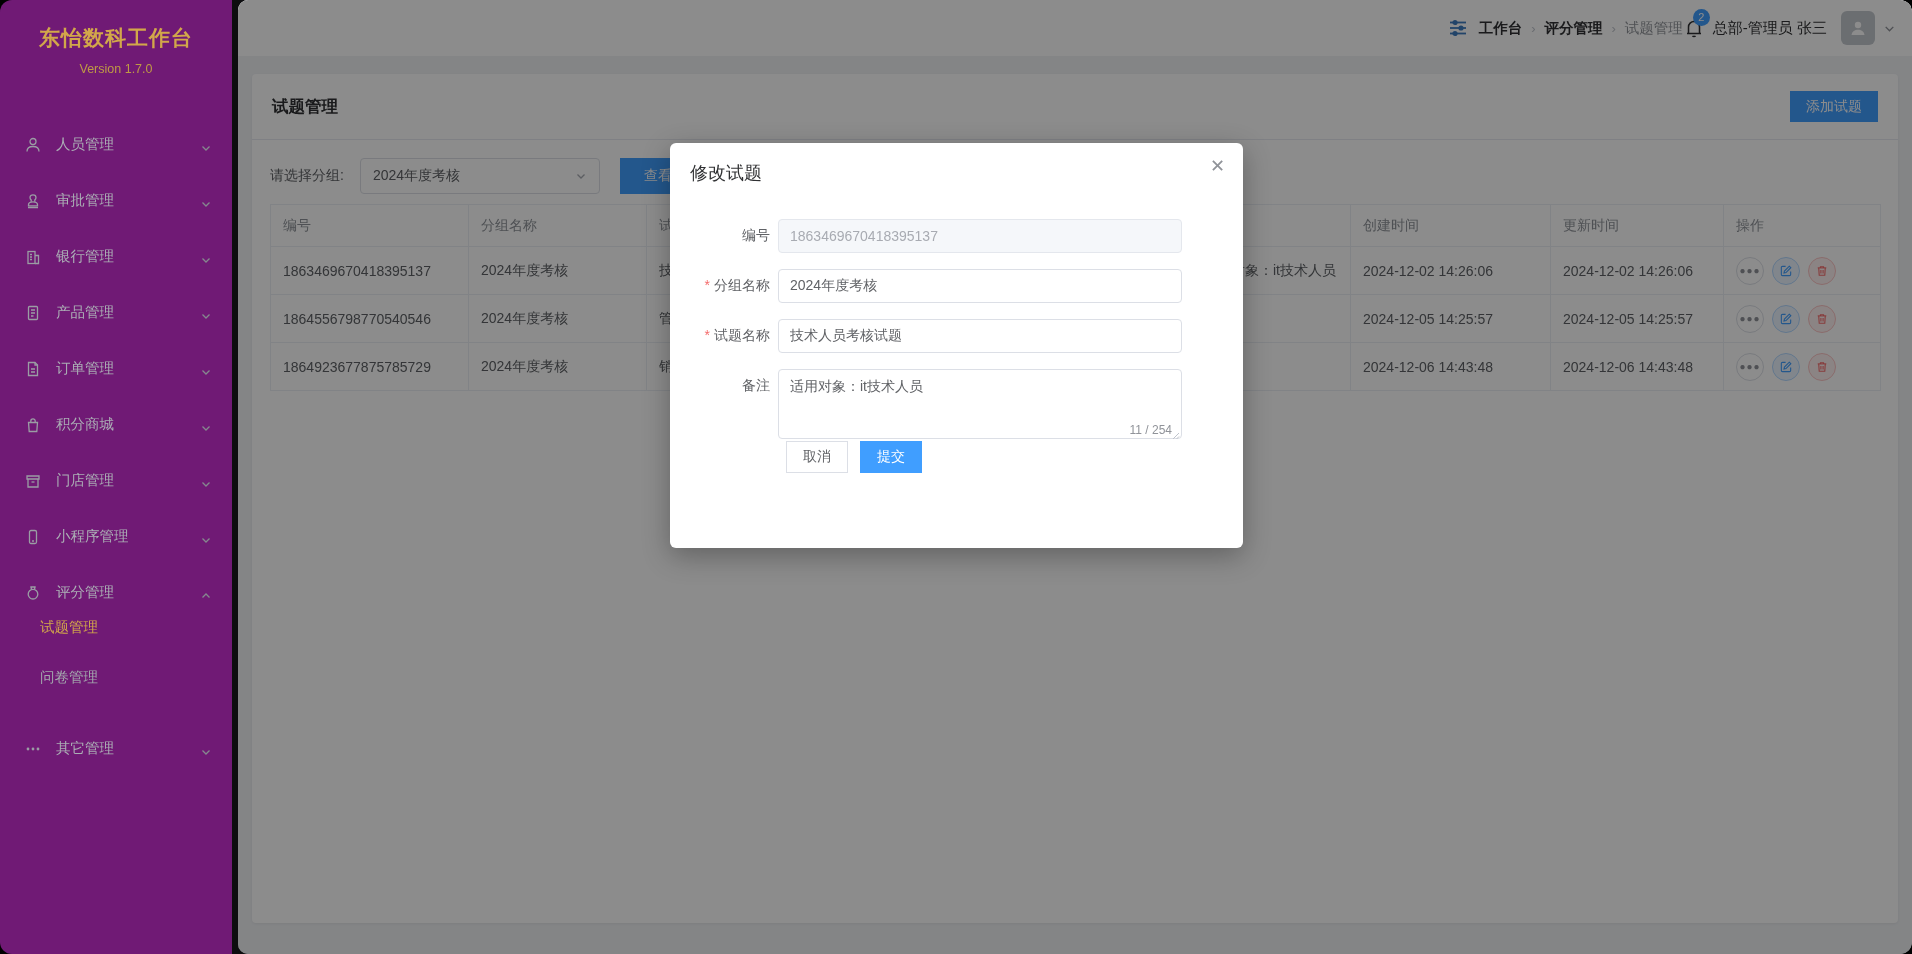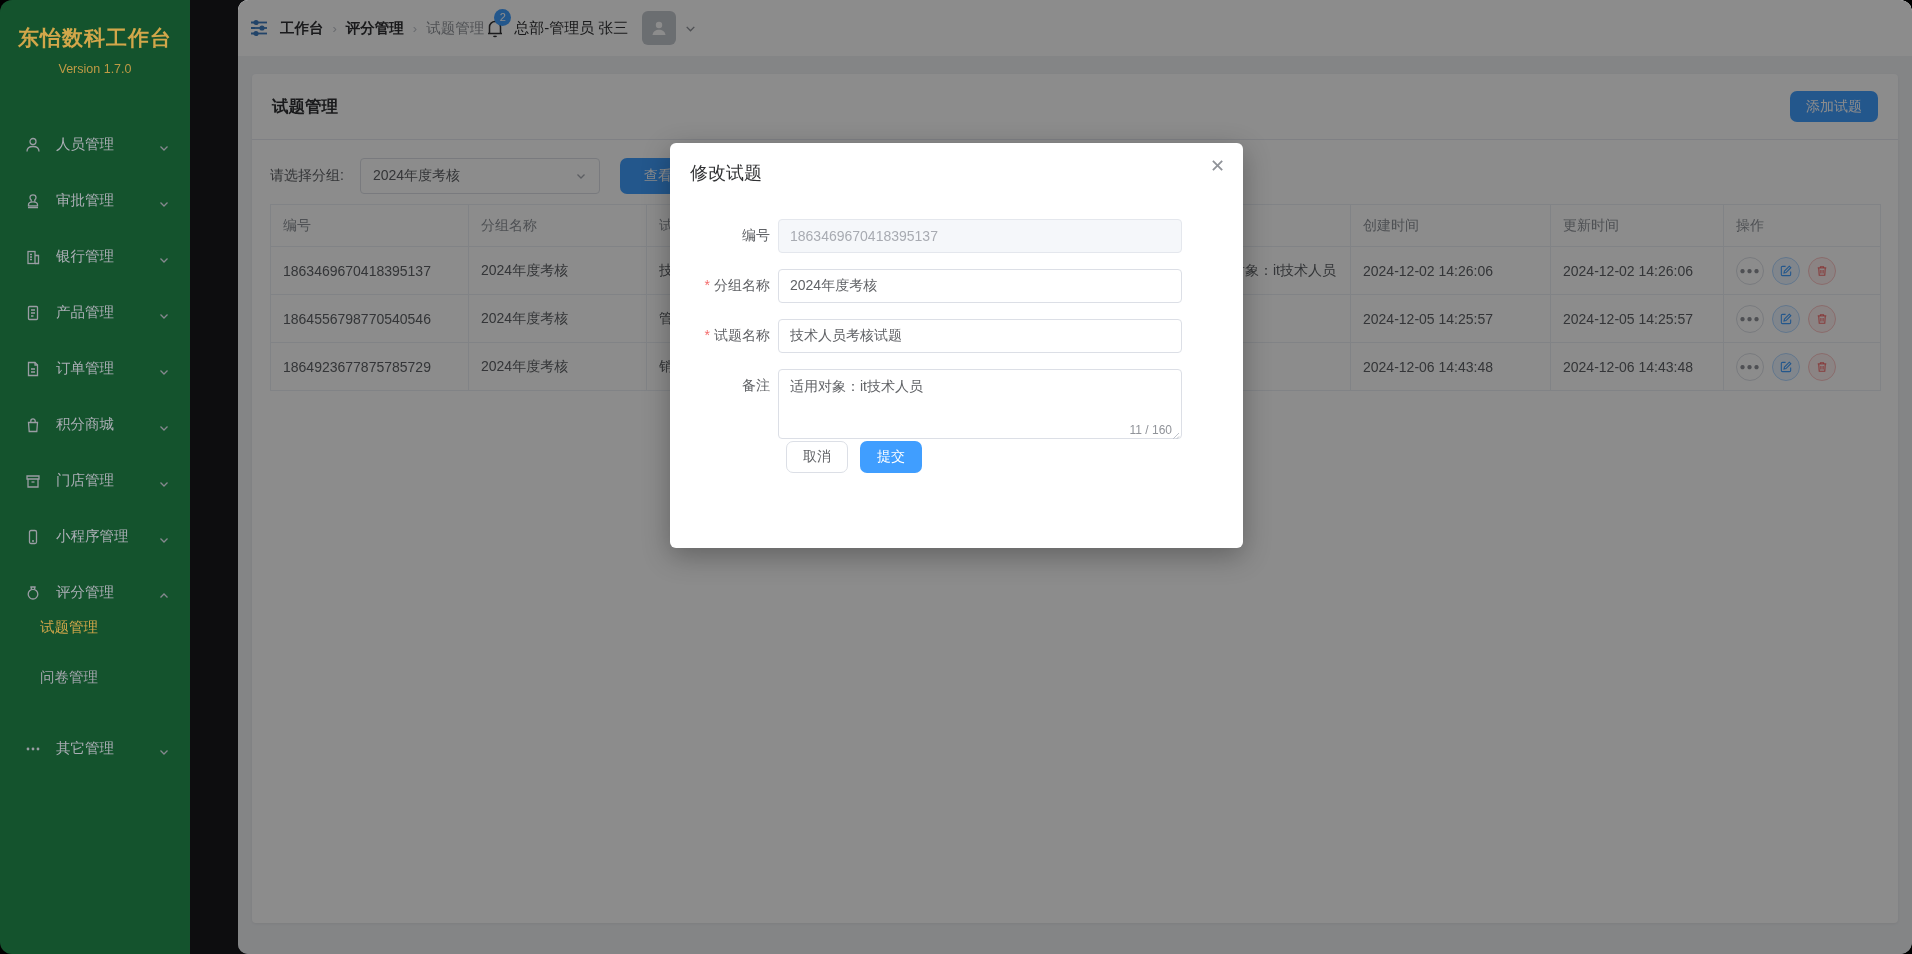--- a/index.html
+++ b/index.html
@@ -1,52 +1,52 @@
 <!DOCTYPE html>
 <html><head>
 <meta charset="utf-8">
 <style>
   * { margin:0; padding:0; box-sizing:border-box; }
   html,body { background:#000; }
   body { font-family:"Liberation Sans","DejaVu Sans",sans-serif; }
   .app { position:relative; width:1912px; height:954px; background:#0d0d0f; border-radius:12px; overflow:hidden; }
 
   
-  .sidebar { position:absolute; left:0; top:0; width:190px; height:100%; background:#14532d; z-index:10; }
+  .sidebar { position:absolute; left:0; top:0; width:232px; height:100%; background:#701a75; z-index:10; }
   .logo { margin-top:24px; text-align:center; font-size:21px; font-weight:bold; color:#d2a74a; letter-spacing:1px; }
   .version { margin-top:10px; text-align:center; font-size:12.5px; color:#bf9a45; }
   .nav { margin-top:22px; }
   .mi { height:56px; display:flex; align-items:flex-end; padding:0 20px 0 24px; color:#abaeb5; font-size:14.5px; cursor:pointer; }
   .mi .ic { width:18px; height:18px; margin-right:14px; flex:0 0 18px; color:#9a9da4; }
   .mi .lbl { flex:1; }
   .mi .chev { color:#85888e; }
   .smi { height:50px; line-height:50px; padding-left:40px; font-size:14.5px; color:#a3a6ad; cursor:pointer; }
   .smi.active { color:#d2a74a; }
   svg { display:block; }
 
   
   .shell { position:absolute; left:238px; top:0; right:0; bottom:0; background:#f0f2f5; border-radius:10px; overflow:hidden; }
-  .topbar { height:56px; background:#fff; display:flex; align-items:center; justify-content:flex-start; padding:0 16px 0 10px; }
+  .topbar { height:56px; background:#fff; display:flex; align-items:center; justify-content:flex-end; padding:0 16px 0 10px; }
   .crumbs { display:flex; align-items:center; font-size:14.5px; }
   .crumbs .ic { margin-right:10px; }
   .crumb-strong { color:#303133; font-weight:bold; }
   .crumb-last { color:#909399; }
   .crumb-sep { color:#c0c4cc; margin:0 9px; font-size:13px; }
   .tb-right { display:flex; align-items:center; }
   .bell-wrap { position:relative; margin-right:8px; cursor:pointer; }
   .badge { position:absolute; left:10px; top:-8px; min-width:17px; height:17px; border-radius:9px; background:#409eff; color:#fff; font-size:11px; line-height:17px; text-align:center; padding:0 4px; }
   .tb-user { font-size:15px; color:#303133; margin-right:14px; }
   .avatar { width:34px; height:34px; border-radius:6px; background:#c4c8ce; display:flex; align-items:center; justify-content:center; cursor:pointer; }
   .tb-chev { margin-left:8px; color:#909399; cursor:pointer; }
 
   
   .card { position:absolute; left:14px; right:14px; top:74px; bottom:31px; background:#fff; border-radius:4px; box-shadow:0 1px 3px rgba(0,0,0,.06); }
   .card-head { height:66px; padding:0 20px; display:flex; align-items:center; justify-content:space-between; border-bottom:1px solid #e8eaf0; }
   .card-title { font-size:16.5px; font-weight:bold; color:#303133; }
-  .btn { border:none; border-radius:7px; font-size:14px; cursor:pointer; font-family:inherit; }
+  .btn { border:none; border-radius:0; font-size:14px; cursor:pointer; font-family:inherit; }
   .btn-primary { background:#409eff; color:#fff; }
   .btn-add { height:31px; padding:0 16px; }
   .toolbar { margin:18px 18px 0; display:flex; align-items:center; }
   .toolbar .flabel { font-size:14px; color:#606266; margin-right:16px; }
   .select { width:240px; height:36px; border:1px solid #dcdfe6; border-radius:4px; background:#fff; display:flex; align-items:center; justify-content:space-between; padding:0 12px; font-size:14px; color:#606266; cursor:pointer; }
   .btn-rank { margin-left:20px; width:104px; height:36px; }
 
   
   .tbl-wrap { margin:10px 18px 0; }
   table { width:100%; border-collapse:collapse; table-layout:fixed; font-size:14px; }
@@ -440,21 +440,21 @@
 
     <div class="m-row" style="top:176px;">
       <label class="m-label req">试题名称</label>
       <input class="inp" value="技术人员考核试题" style="">
     </div>
 
     <div class="m-row" style="top:226px; align-items:flex-start;">
       <label class="m-label" style="margin-top:8px;">备注</label>
       <div class="ta-wrap">
         <textarea class="inp" style="">适用对象：it技术人员</textarea>
-        <span class="counter">11 / 160</span>
+        <span class="counter">11 / 254</span>
         <span class="grip">
             <svg width="9" height="9" viewBox="0 0 9 9" stroke="#c0c4cc" stroke-width="1">
               <path d="M8 2L2 8M8 5.5L5.5 8" fill="none"></path>
             </svg>
           </span>
       </div>
     </div>
 
     <div class="m-actions">
       <button class="btn btn-cancel">取消</button>

